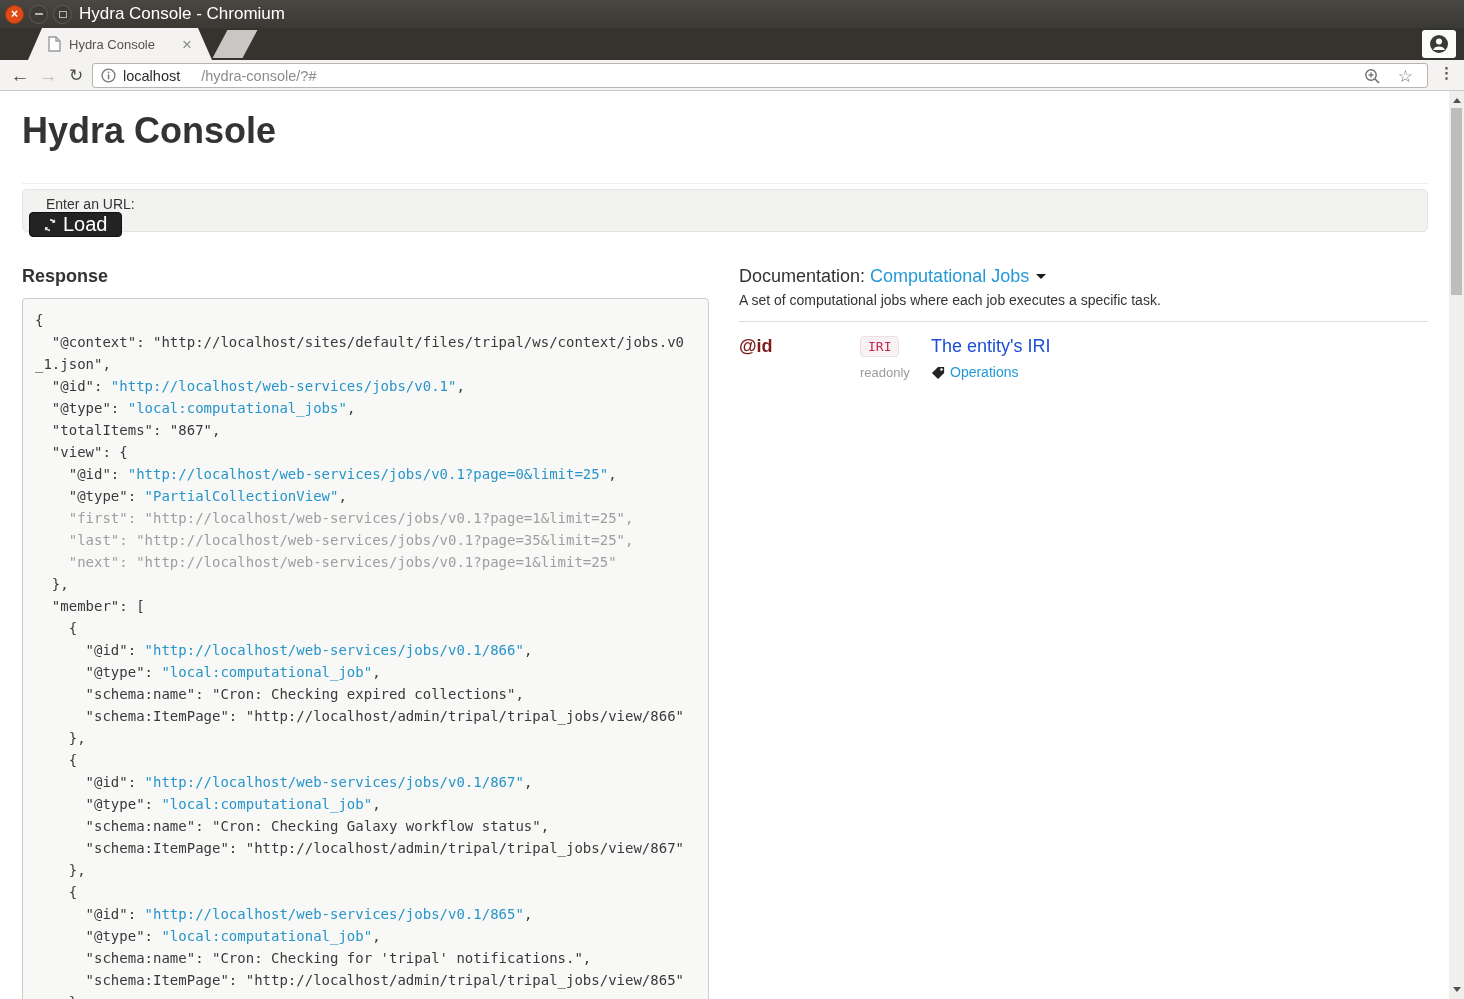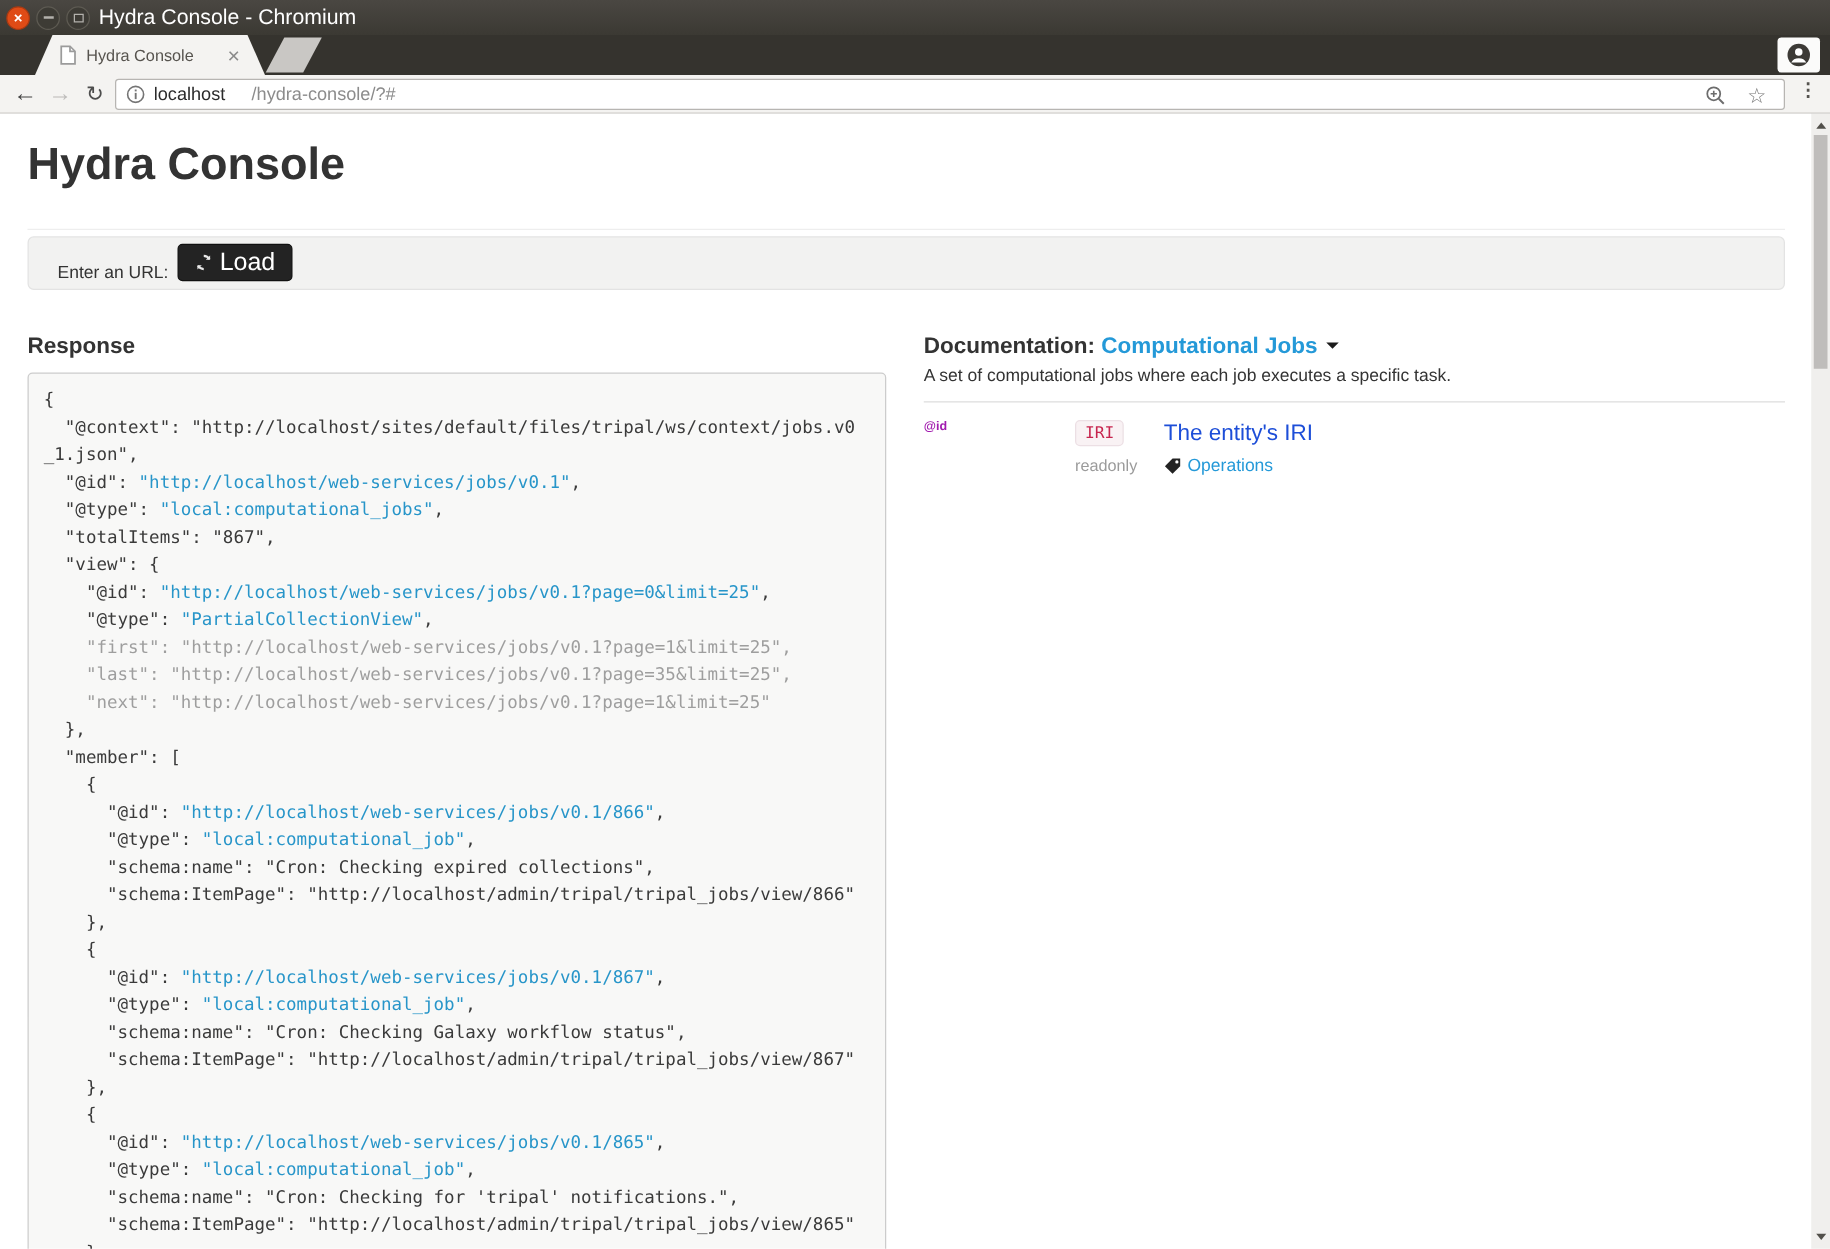--- a/index.html
+++ b/index.html
@@ -55,50 +55,50 @@
              border-top:5px solid #52504b; }
   .sb-thumb { position:absolute; left:2px; top:17px; width:11px; height:187px; background:#bfbdbb; }
 
   
   .page { position:absolute; top:91px; left:0; right:15px; bottom:0; background:#fff;
           overflow:hidden; padding:0 21px 0 22px; }
   h1.page-title { font-size:36px; font-weight:bold; color:#333; margin-top:19px; }
   .hr1 { border:0; border-top:1px solid #eee; margin-top:31px; }
 
   .well { margin-top:5px; height:43px; background:#f2f2f1; border:1px solid #e3e3e3;
-          border-radius:5px; display:flex; align-items:flex-end; padding:6px; }
+          border-radius:5px; display:flex; align-items:flex-start; padding:6px;flex-direction:column; }
   .well label { font-size:14px; color:#333; margin-left:17px; margin-right:7px; }
   .url-input { width:760px; height:30px; background:#fafbd2; border:1px solid #cfcfca;
                border-radius:4px 0 0 4px; font-size:14px; color:#333; padding:0 10px;
                font-family:"Liberation Sans", sans-serif; outline:none; }
   .load-btn { height:30px; padding:0 13px; background:#232323; color:#fff; border:1px solid #111;
               border-radius:4px; font-size:20px; display:flex; align-items:center; gap:6px;
               font-family:"Liberation Sans", sans-serif; }
 
   .content-row { display:flex; margin-top:34px; }
   .col-left { width:687px; flex:none; }
   .col-right { flex:1; margin-left:30px; }
   h2.section { font-size:18px; font-weight:bold; color:#333; }
 
   pre.response { margin-top:11px; background:#f8f8f7; border:1px solid #ccc; border-radius:4px;
                  padding:10px 0 12px 12px; font-family:"DejaVu Sans Mono","Liberation Mono",monospace;
                  font-size:14px; line-height:22px; white-space:pre; overflow:hidden; }
   .tok-p { color:#3a3a3a; }
   .tok-u { color:#2795c9; }
   .tok-m { color:#9e9e9e; }
 
-  .doc-header { font-size:18px; font-weight:bold; color:#333; }
+  .doc-header { font-size:18px; font-weight:normal; color:#333; }
   .doc-link { color:#2499d8; text-decoration:none; }
   .caret { display:inline-block; width:0; height:0; margin-left:7px; vertical-align:3px;
            border-left:5px solid transparent; border-right:5px solid transparent;
            border-top:5px solid #1c1c1c; }
   .doc-desc { font-size:14px; color:#333; margin-top:5px; }
   .hr2 { border:0; border-top:1px solid #ddd; margin-top:13px; }
   .prop-row { display:flex; margin-top:14px; align-items:flex-start; }
-  .prop-name { width:73px; font-size:10px; font-weight:bold; color:#a21caf; }
+  .prop-name { width:73px; font-size:18px; font-weight:bold; color:#7f1d1d; }
   .prop-mid { width:71px;margin-left:48px; }
   .badge-iri { display:inline-block; font-family:"DejaVu Sans Mono","Liberation Mono",monospace;
                font-size:13px; color:#c7254e; background:#f9f2f4; border:1px solid #ecdfe4;
                border-radius:4px; padding:2px 7px; }
   .readonly { font-size:13px; color:#9b9b9b; margin-top:8px; }
   .prop-desc { font-size:18px; color:#1d4ed8; }
   .ops-row { margin-top:7px; display:flex; align-items:center; gap:4px;text-align:right; }
   .ops-link { font-size:14px; color:#2499d8; text-decoration:none; }
 </style>
 </head>

